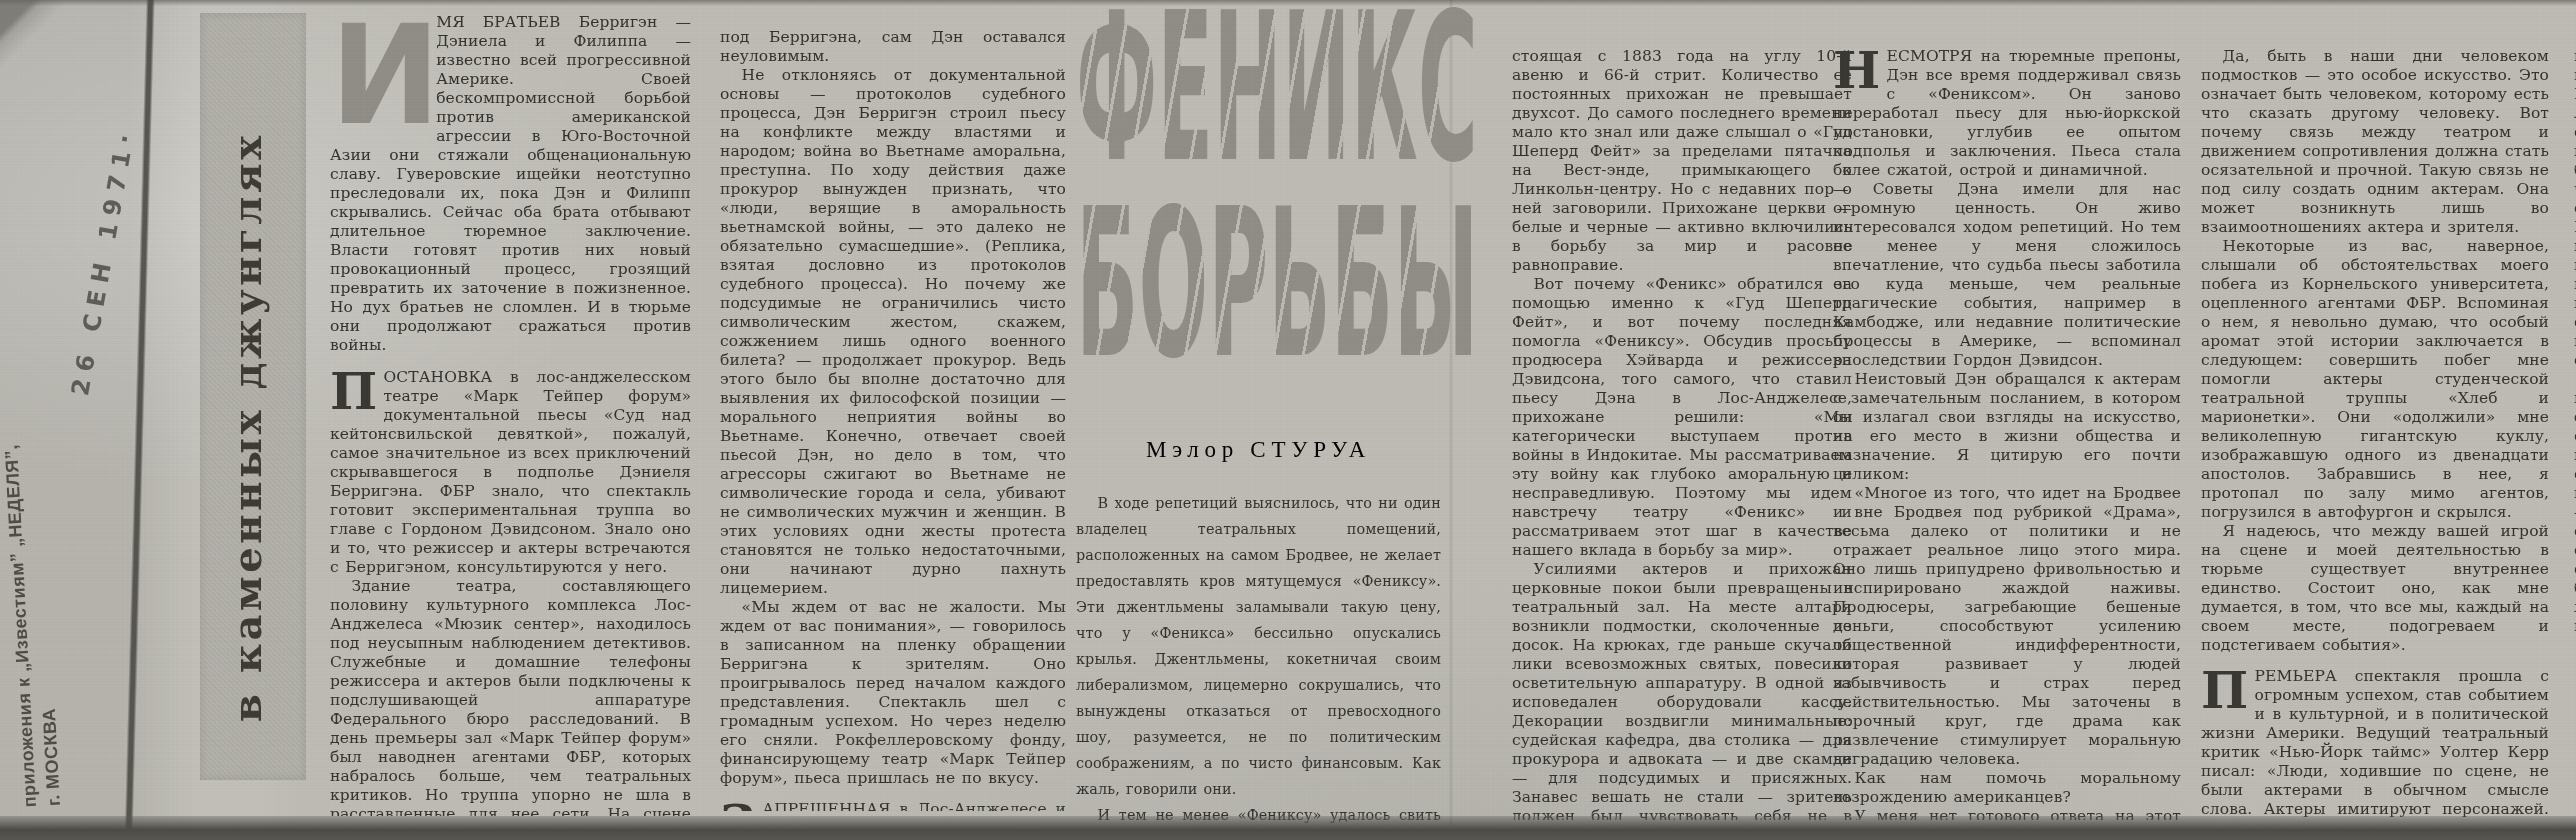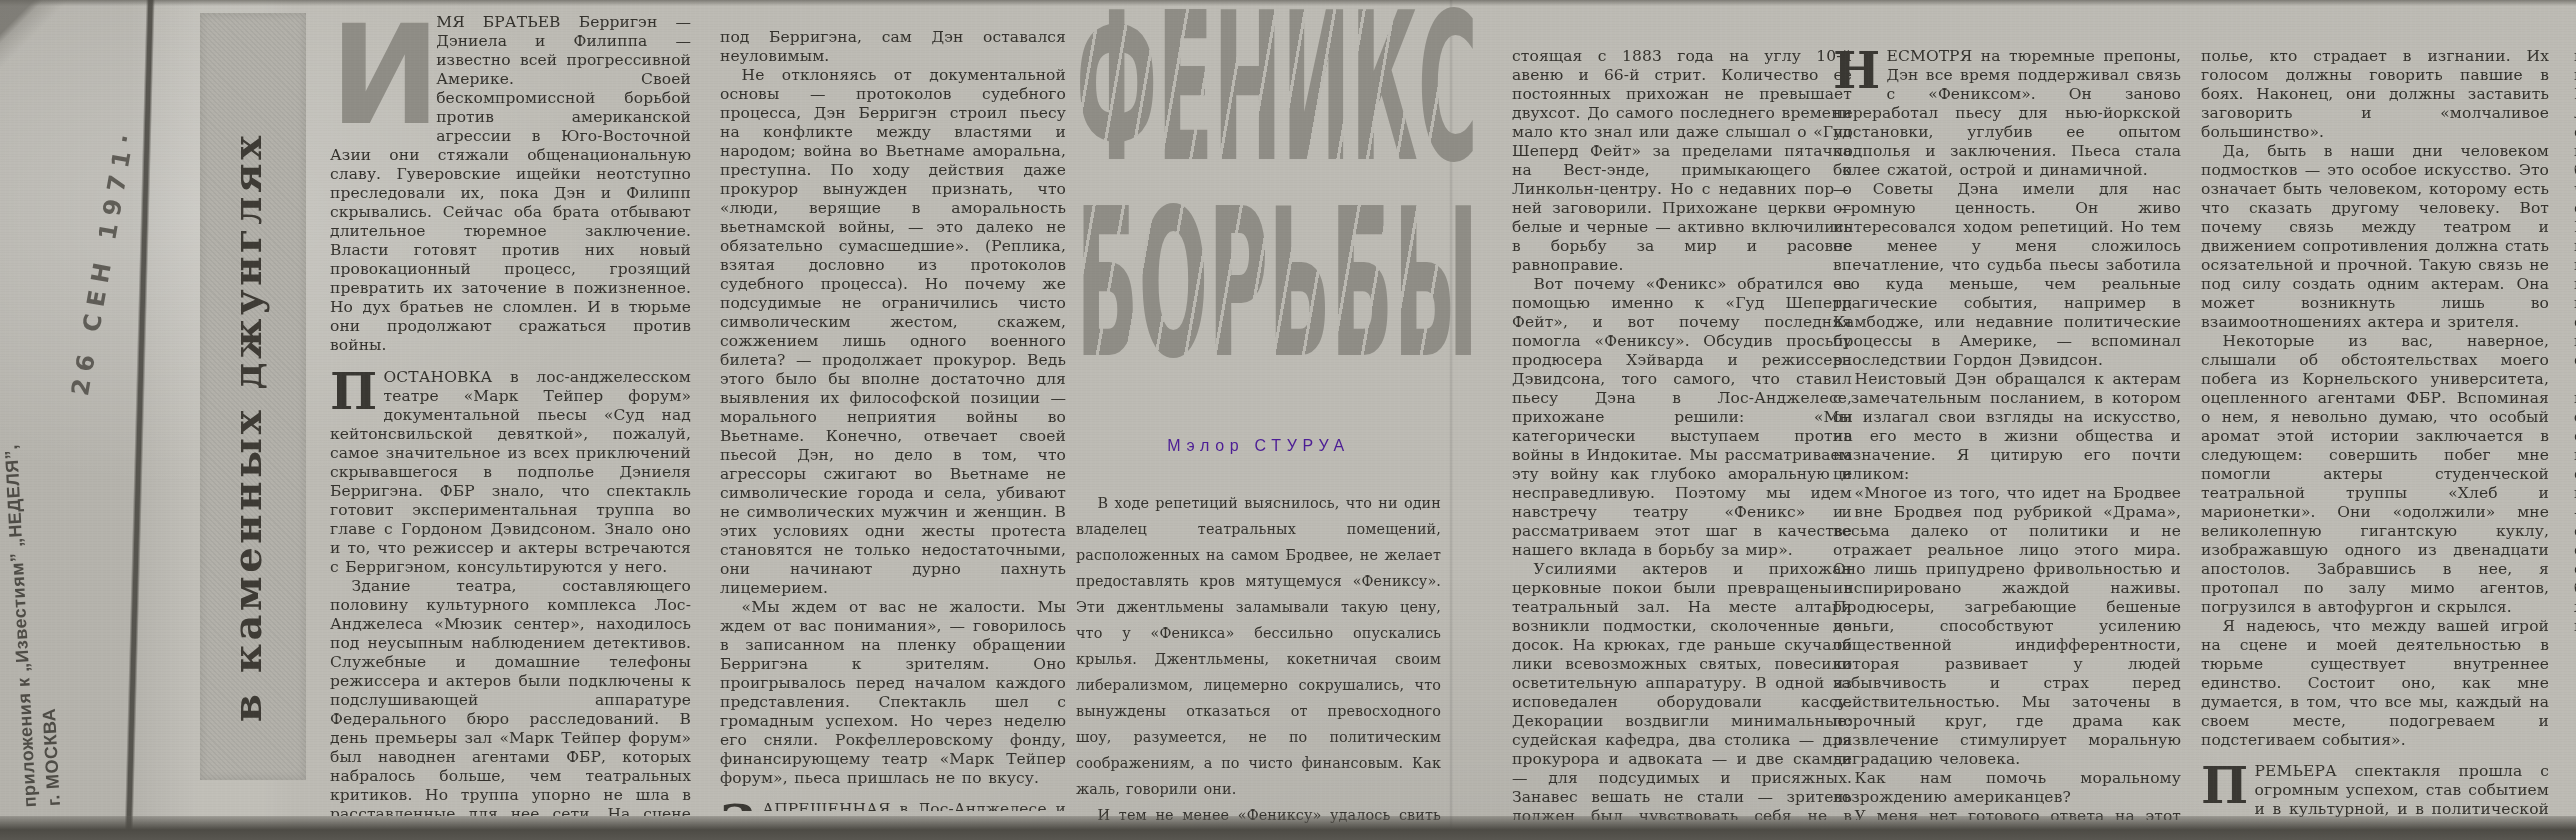--- a/index.html
+++ b/index.html
@@ -51,21 +51,21 @@
     font-family:"DejaVu Serif",serif;font-weight:bold;font-size:40px;
     letter-spacing:3.6px;color:#3e3b35;white-space:nowrap;}
   
   .hl{position:absolute;left:1076px;width:365px;z-index:4;display:flex;justify-content:space-between;
     font-family:"DejaVu Sans",sans-serif;font-weight:bold;font-size:82px;line-height:62px;
     color:#8f8d86;transform:scaleY(2.5);transform-origin:top;}
   #hl1{top:11.3px;} #hl2{top:207px;}
   #stencil{position:absolute;left:1073px;top:0;width:371px;height:376px;z-index:5;pointer-events:none;
     background:repeating-linear-gradient(100deg, transparent 0 26px, rgba(189,187,180,.95) 26px 29px);}
   #byline{position:absolute;left:1076px;top:437px;width:365px;z-index:4;text-align:center;
-    font-family:Liberation Sans, sans-serif;font-size:16px;letter-spacing:5.7px;color:#4c1d95;}
+    font-family:Liberation Serif, serif;font-size:23px;letter-spacing:5.7px;color:#000000;}
   
   .col{position:absolute;z-index:4;color:#34322d;font-size:15.5px;line-height:19px;
     text-align:justify;word-spacing:1.5px;letter-spacing:0.1px;overflow:hidden;}
   #col1{left:330px;top:13.4px;width:361px;height:803px;}
   #col2{left:720px;top:28px;width:346px;height:783px;}
   #center-text{left:1076px;top:490px;width:365px;height:338px;font-size:14.4px;line-height:26px;}
   #colA{left:1468px;top:47px;width:340px;height:773px;margin-left:44px;}
   #colB{left:1833px;top:47px;width:348px;height:773px;}
   #colC{left:2201px;top:47px;width:348px;height:773px;}
   #colD{left:2574px;top:47px;width:341px;height:773px;}
@@ -140,21 +140,20 @@
   </div>
 <div id="colB" class="col">
     <p class="para nodent"><span class="dc">Н</span>ЕСМОТРЯ на тюремные препоны, Дэн все время поддерживал связь с «Фениксом». Он заново переработал пьесу для нью-йоркской постановки, углубив ее опытом подполья и заключения. Пьеса стала более сжатой, острой и динамичной.</p>
     <p class="para nodent">— Советы Дэна имели для нас огромную ценность. Он живо интересовался ходом репетиций. Но тем не менее у меня сложилось впечатление, что судьба пьесы заботила его куда меньше, чем реальные трагические события, например в Камбодже, или недавние политические процессы в Америке, — вспоминал впоследствии Гордон Дэвидсон.</p>
     <p class="para">Неистовый Дэн обращался к актерам с замечательным посланием, в котором он излагал свои взгляды на искусство, на его место в жизни общества и назначение. Я цитирую его почти целиком:</p>
     <p class="para">«Многое из того, что идет на Бродвее и вне Бродвея под рубрикой «Драма», весьма далеко от политики и не отражает реальное лицо этого мира. Оно лишь припудрено фривольностью и инспирировано жаждой наживы. Продюсеры, загребающие бешеные деньги, способствуют усилению общественной индифферентности, которая развивает у людей забывчивость и страх перед действительностью. Мы заточены в порочный круг, где драма как развлечение стимулирует моральную деградацию человека.</p>
     <p class="para">Как нам помочь моральному возрождению американцев?</p>
     <p class="para">У меня нет готового ответа на этот вопрос. Я, честно говоря, просто не знаю его... Но мне кажется, что актеры обязаны бороться с обступающей нас тьмой, обязаны высекать своим творчеством свет разума и передавать его людям. Они должны нести со сцены слова тех, кто томится в тюрьмах, кто скрывается в под-</p>
   </div>
 <div id="colC" class="col">
-    <p class="para nodent">полье, кто страдает в изгнании. Их голосом должны говорить павшие в боях. Наконец, они должны заставить заговорить и «молчаливое большинство».</p>
     <p class="para">Да, быть в наши дни человеком подмостков — это особое искусство. Это означает быть человеком, которому есть что сказать другому человеку. Вот почему связь между театром и движением сопротивления должна стать осязательной и прочной. Такую связь не под силу создать одним актерам. Она может возникнуть лишь во взаимоотношениях актера и зрителя.</p>
     <p class="para">Некоторые из вас, наверное, слышали об обстоятельствах моего побега из Корнельского университета, оцепленного агентами ФБР. Вспоминая о нем, я невольно думаю, что особый аромат этой истории заключается в следующем: совершить побег мне помогли актеры студенческой театральной труппы «Хлеб и марионетки». Они «одолжили» мне великолепную гигантскую куклу, изображавшую одного из двенадцати апостолов. Забравшись в нее, я протопал по залу мимо агентов, погрузился в автофургон и скрылся.</p>
     <p class="para">Я надеюсь, что между вашей игрой на сцене и моей деятельностью в тюрьме существует внутреннее единство. Состоит оно, как мне думается, в том, что все мы, каждый на своем месте, подогреваем и подстегиваем события».</p>
     <p class="para nodent lead"><span class="dc">П</span>РЕМЬЕРА спектакля прошла с огромным успехом, став событием и в культурной, и в политической жизни Америки. Ведущий театральный критик «Нью-Йорк таймс» Уолтер Керр писал: «Люди, ходившие по сцене, не были актерами в обычном смысле слова. Актеры имитируют персонажей. А эти люди заменяли их, ибо последние не могли присутство-</p>
   </div>
 <div id="colD" class="col">
     <p class="para nodent">вать в «Гуд Шеперд Фейт». Они находились в тюрьме Дэнбэри... Режиссер Гордон Дэвидсон и продюсер Лейлэнд Хэйвард создали... кошмар сегодняшнего дня, поставили не просто пьесу, а вопрос о выборе будущего... Они сделали размышление человеческой обязанностью». По словам театрального критика «Нью-Йорк пост» Ричарда Уотса, «Суд над кейтонсвильской девяткой» стал судом над современной Америкой, над почти всеми аспектами ее политики — внешней и внутренней. Он заклеймил ее как наследницу нацизма, проповедующую отвратительные, отталкивающие доктрины...»</p>
     <p class="para">Согласно первоначальным наметкам постановщиков, теснимых финансовыми трудностями, век спектакля ограничивался двумя-тремя неделями. Однако он продержался под сводами «Гуд Шеперд Фейт» всю весну и лето. Длинные — от стены до стены — коричневые церковные скамьи до отказа заполняли зрители. После окончания каждого спектакля актеры спускались со сцены в зал и заводили беседы со зрителями. Вспыхивали жаркие дискуссии — о вьетнамской войне, об ан-</p>
   </div>
 

